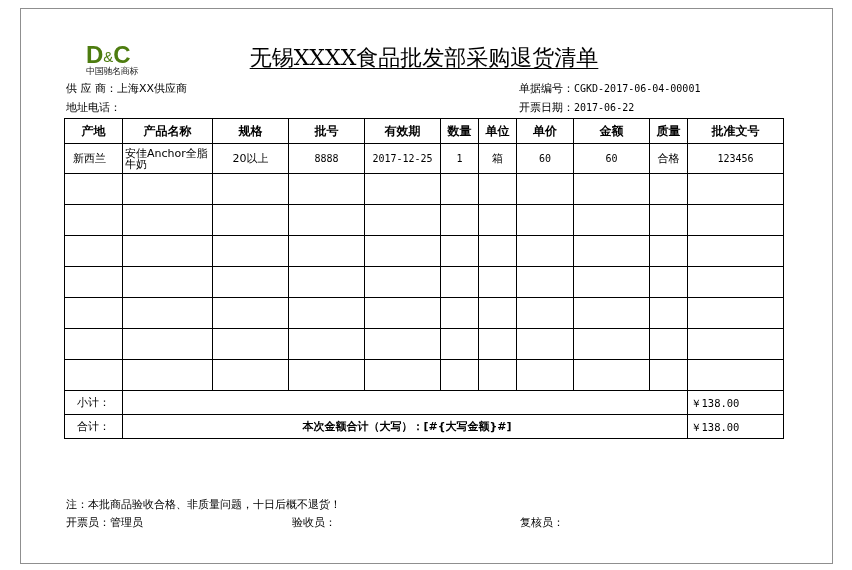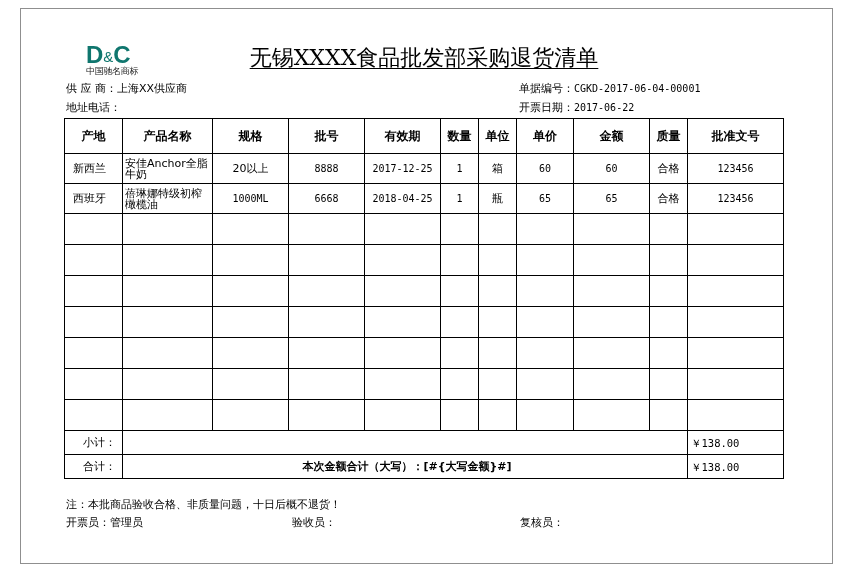--- a/index.html
+++ b/index.html
@@ -7,21 +7,21 @@
     body { position: relative; font-family: "DejaVu Sans", sans-serif; color: #000; }
 
     .page {
       position: absolute; left: 20px; top: 8px; width: 813px; height: 556px;
       border: 1px solid #8f8f8f; background: #fff;
     }
 
     .logo { position: absolute; left: 86px; top: 44px; width: 66px; height: 34px; }
     .logo-mark {
       position: absolute; left: 0; top: 0; width: 66px; height: 22px;
-      font-family: "Liberation Sans", sans-serif; font-weight: bold; color: #0f766e;
+      font-family: "Liberation Sans", sans-serif; font-weight: bold; color: #4d7c0f;
       font-size: 24px; line-height: 22px; letter-spacing: -1px; white-space: nowrap;
     }
     .logo-mark .amp { font-size: 15px; font-weight: normal; vertical-align: top; position: relative; top: 2px; margin: 0 1px; }
     .logo-sub {
       position: absolute; left: 0; top: 22px; width: 66px; font-size: 9px; line-height: 11px;
       color: #222; white-space: nowrap; letter-spacing: -0.3px;
     }
 
     .title {
       position: absolute; left: 234px; top: 44px; width: 380px; height: 30px;
@@ -32,30 +32,30 @@
 
     .meta { position: absolute; font-size: 11px; line-height: 14px; white-space: nowrap; }
     .meta .mono { font-family: "DejaVu Sans Mono", monospace; font-size: 10px; }
 
     table.grid {
       position: absolute; left: 64px; top: 118px; width: 719px;
       border-collapse: collapse; table-layout: fixed; font-size: 11px;
     }
     table.grid td, table.grid th { border: 1px solid #000; overflow: hidden; }
     table.grid th {
-      height: 35px; font-weight: bold; font-size: 12px; text-align: center; padding: 0;
+      height: 25px; font-weight: bold; font-size: 12px; text-align: center; padding: 0;
       white-space: nowrap;
     }
     table.grid td { height: 30px; text-align: center; padding: 0 2px; line-height: 12px; }
     table.grid td.left { text-align: left; padding-left: 8px; }
     table.grid td.name { text-align: left; font-size: 11px; line-height: 11px; padding: 0 2px; word-break: break-all; }
     table.grid td.mono { font-family: "DejaVu Sans Mono", monospace; font-size: 10px; }
     table.grid tr.blank td { height: 31px; }
     table.grid tr.sum td { height: 24px; }
-    table.grid td.sum-label { text-align: left; padding-left: 18px; }
+    table.grid td.sum-label { text-align: left; padding-left: 12px; }
     table.grid td.bold { font-weight: bold; text-align: center; padding-left: 6px; font-size: 11px; }
     table.grid td.money { text-align: left; padding-left: 3px; font-family: "DejaVu Sans Mono", monospace; font-size: 10.5px; }
 
     .foot { position: absolute; font-size: 11px; line-height: 14px; white-space: nowrap; }
   </style>
 </head>
 <body>
 
 <div class="page"></div>
 
@@ -115,33 +115,20 @@
       <td>20以上</td>
       <td class="mono">8888</td>
       <td class="mono">2017-12-25</td>
       <td class="mono">1</td>
       <td>箱</td>
       <td class="mono">60</td>
       <td class="mono">60</td>
       <td>合格</td>
       <td class="mono">123456</td>
     </tr>
-    <tr>
-      <td class="left">西班牙</td>
-      <td class="name">蓓琳娜特级初榨橄榄油</td>
-      <td class="mono">1000ML</td>
-      <td class="mono">6668</td>
-      <td class="mono">2018-04-25</td>
-      <td class="mono">1</td>
-      <td>瓶</td>
-      <td class="mono">65</td>
-      <td class="mono">65</td>
-      <td>合格</td>
-      <td class="mono">123456</td>
-    </tr>
     <tr class="blank">
         <td></td>
         <td></td>
         <td></td>
         <td></td>
         <td></td>
         <td></td>
         <td></td>
         <td></td>
         <td></td>

